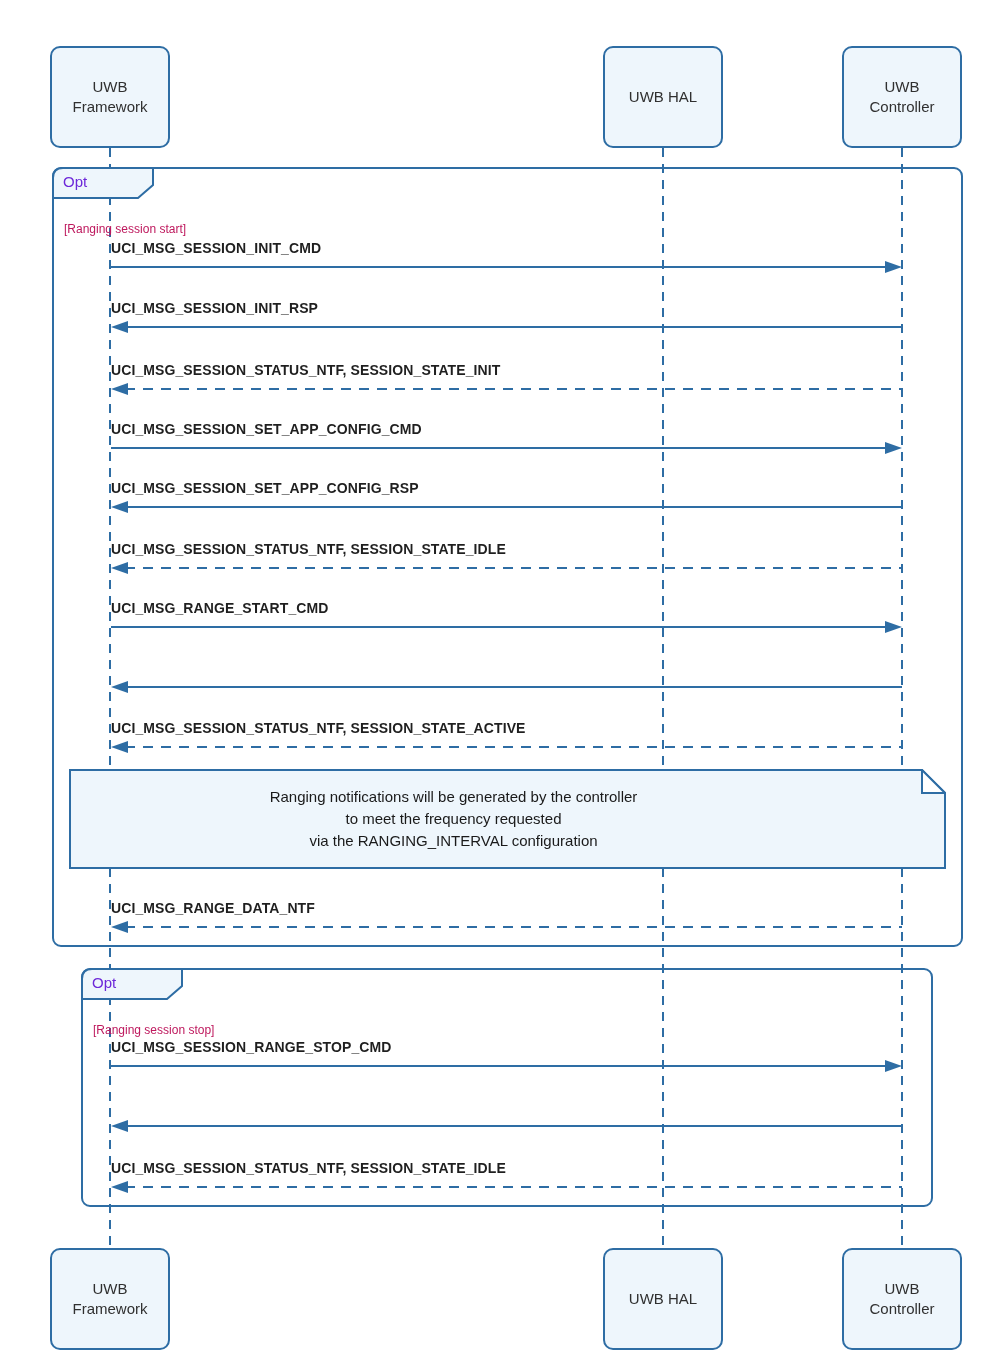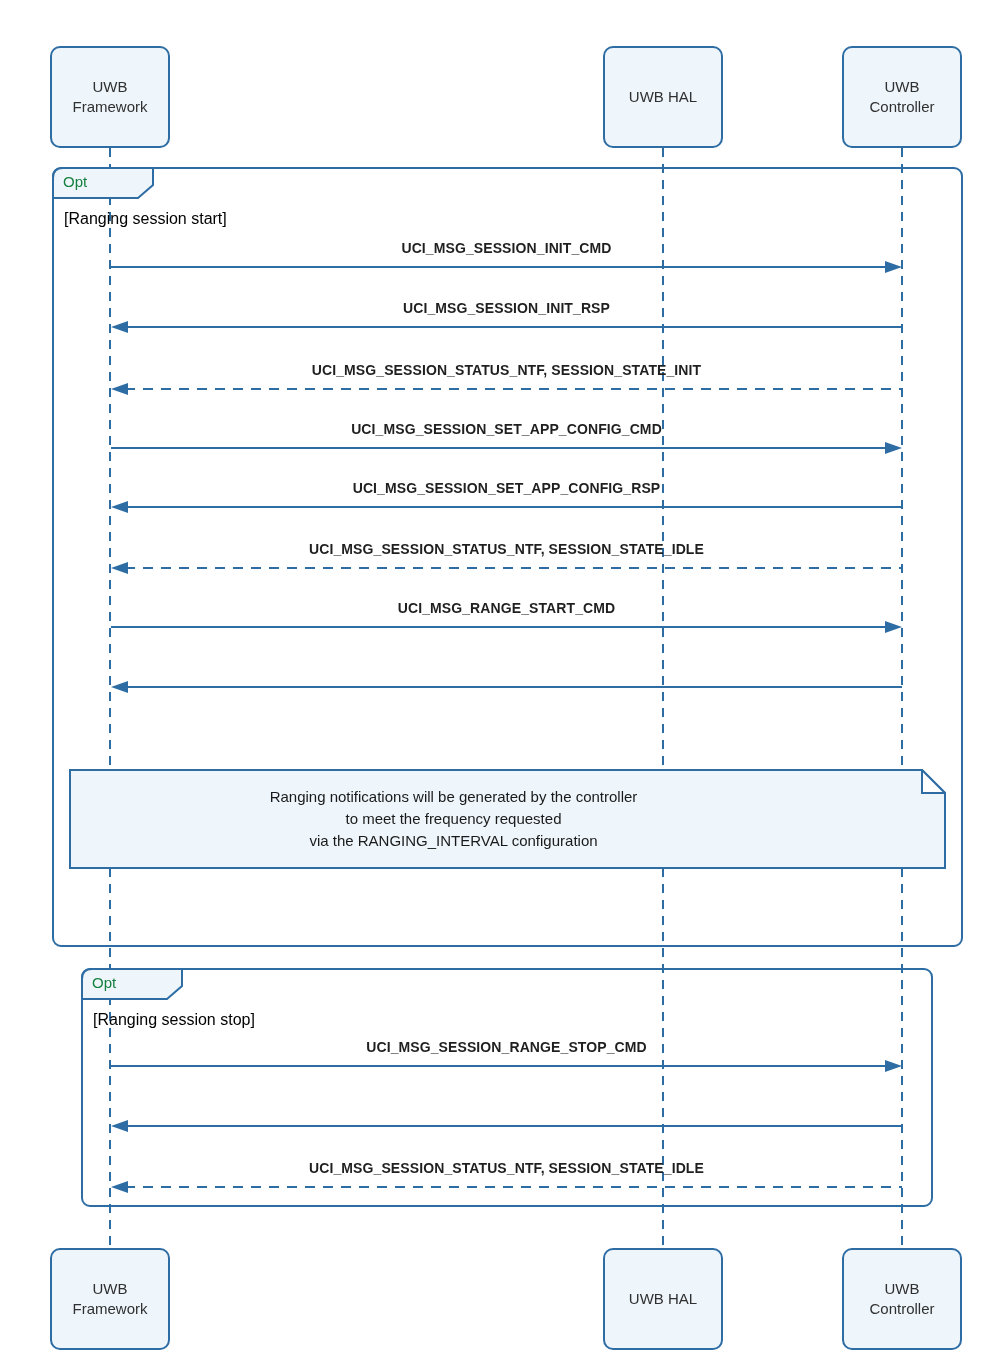--- a/index.html
+++ b/index.html
@@ -25,29 +25,29 @@
     font-size:15px;color:#303030;text-align:center;white-space:pre-line;line-height:20px;
   }
   
   .fragment{
     position:absolute;box-sizing:border-box;border:2px solid var(--stroke);border-radius:9px;
     background:transparent;
   }
   .opt-tab{position:absolute;width:102px;height:32px;}
   .opt-tab svg{display:block;}
   .opt-tab .opt-label{
-    position:absolute;left:11px;top:6px;font-size:15px;color:#15803d;
+    position:absolute;left:11px;top:6px;font-size:15px;color:#6d28d9;
   }
   .guard{
-    position:absolute;font-size:16px;color:#000000;
+    position:absolute;font-size:12px;color:#be185d;margin-top:12px;
   }
   
   .msg{position:absolute;left:111px;width:791px;height:34px;}
   .msg .msg-label{
-    position:absolute;left:0;top:0;width:100%;text-align:center;
+    position:absolute;left:0;top:0;width:100%;text-align:left;
     font-size:14px;font-weight:bold;color:var(--label);letter-spacing:0.1px;
   }
   .msg .arrow{position:absolute;left:0;right:0;top:21px;height:12px;}
   .msg .line{position:absolute;top:5px;height:2px;}
   .msg .arrow.solid .line{background:var(--stroke);}
   .msg .arrow.dashed .line{
     background:repeating-linear-gradient(90deg,var(--stroke) 0 10px,transparent 10px 18px);
   }
   .msg .head{position:absolute;top:0;width:0;height:0;
     border-top:6px solid transparent;border-bottom:6px solid transparent;}
@@ -143,31 +143,45 @@
     </div>
   </div>
 
   <div class="msg" style="top:660px">
     <div class="arrow solid dir-left">
       <div class="line"></div>
       <div class="head"></div>
     </div>
   </div>
 
+  <div class="msg" style="top:720px">
+    <div class="msg-label">UCI_MSG_SESSION_STATUS_NTF, SESSION_STATE_ACTIVE</div>
+    <div class="arrow dashed dir-left">
+      <div class="line"></div>
+      <div class="head"></div>
+    </div>
+  </div>
 
   <div class="note">
     <svg width="877" height="100" viewBox="0 0 877 100">
       <path d="M1 1 L853 1 L876 24 L876 99 L1 99 Z" fill="#eef6fc" stroke="#2e6da4" stroke-width="2"></path>
       <path d="M853 1 L853 24 L876 24 Z" fill="#ffffff" stroke="#2e6da4" stroke-width="2"></path>
     </svg>
     <div class="note-text">Ranging notifications will be generated by the controller
 to meet the frequency requested
 via the RANGING_INTERVAL configuration</div>
   </div>
 
+  <div class="msg" style="top:900px">
+    <div class="msg-label">UCI_MSG_RANGE_DATA_NTF</div>
+    <div class="arrow dashed dir-left">
+      <div class="line"></div>
+      <div class="head"></div>
+    </div>
+  </div>
 
   <div class="fragment" style="left:81px;top:968px;width:852px;height:239px"></div>
   <div class="opt-tab" style="left:81px;top:968px">
     <svg width="102" height="32" viewBox="0 0 102 32">
       <path d="M1 11 Q1 1 11 1 L101 1 L101 18 L86 31 L1 31 Z" fill="#eef6fc" stroke="#2e6da4" stroke-width="2"></path>
     </svg>
     <span class="opt-label">Opt</span>
   </div>
   <div class="guard" style="left:93px;top:1011px">[Ranging session stop]</div>
 

